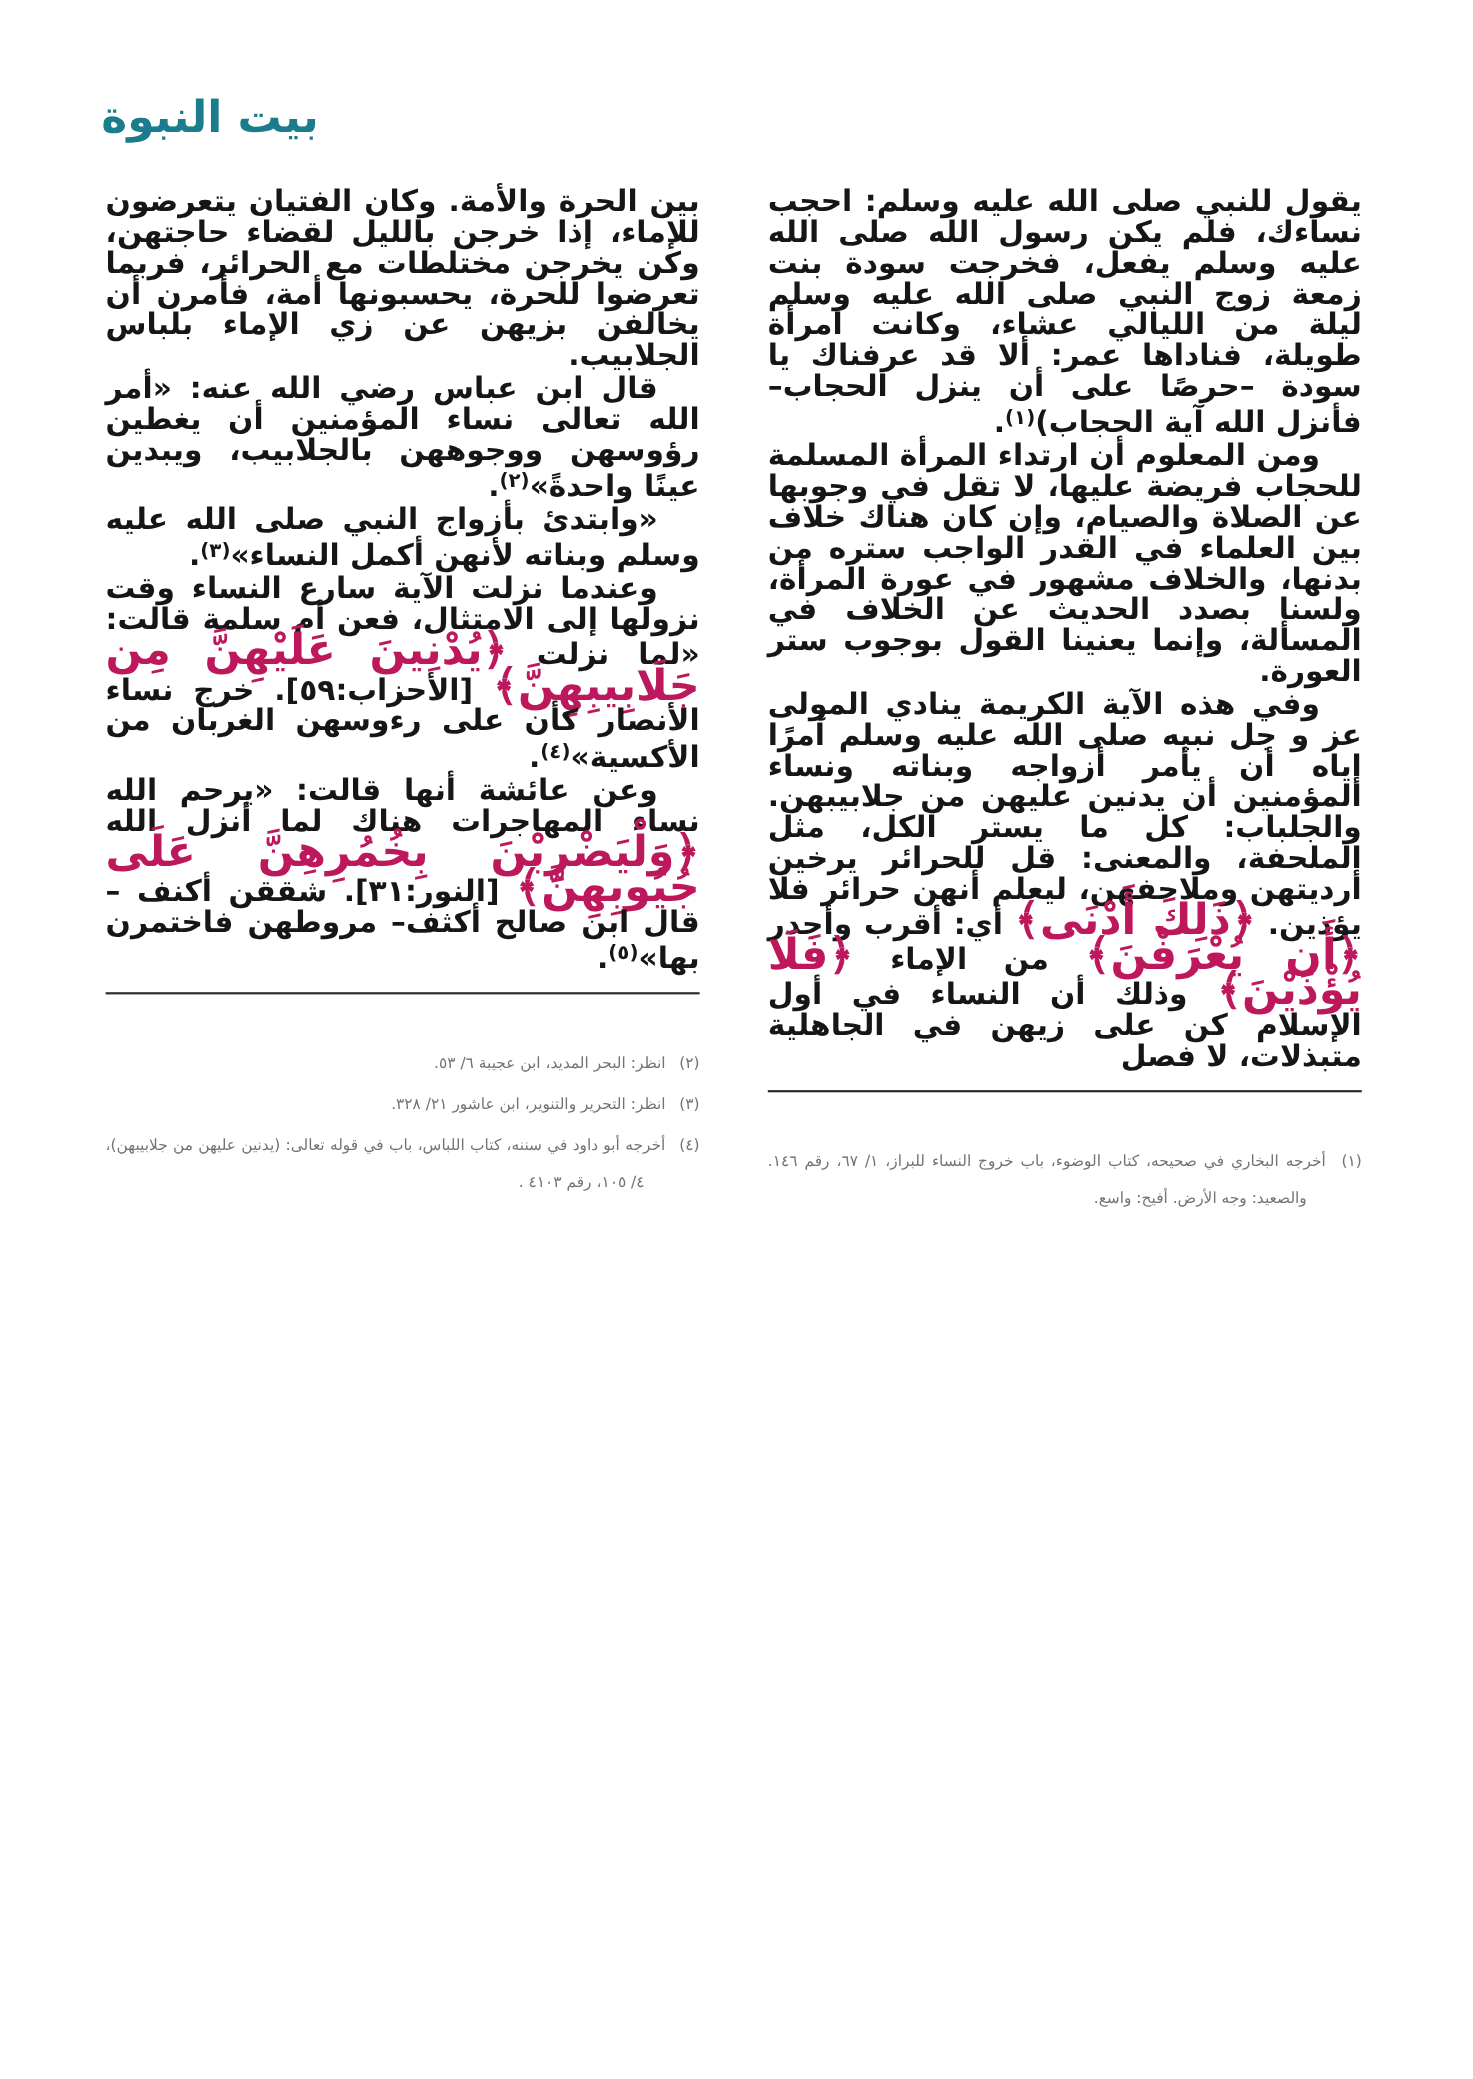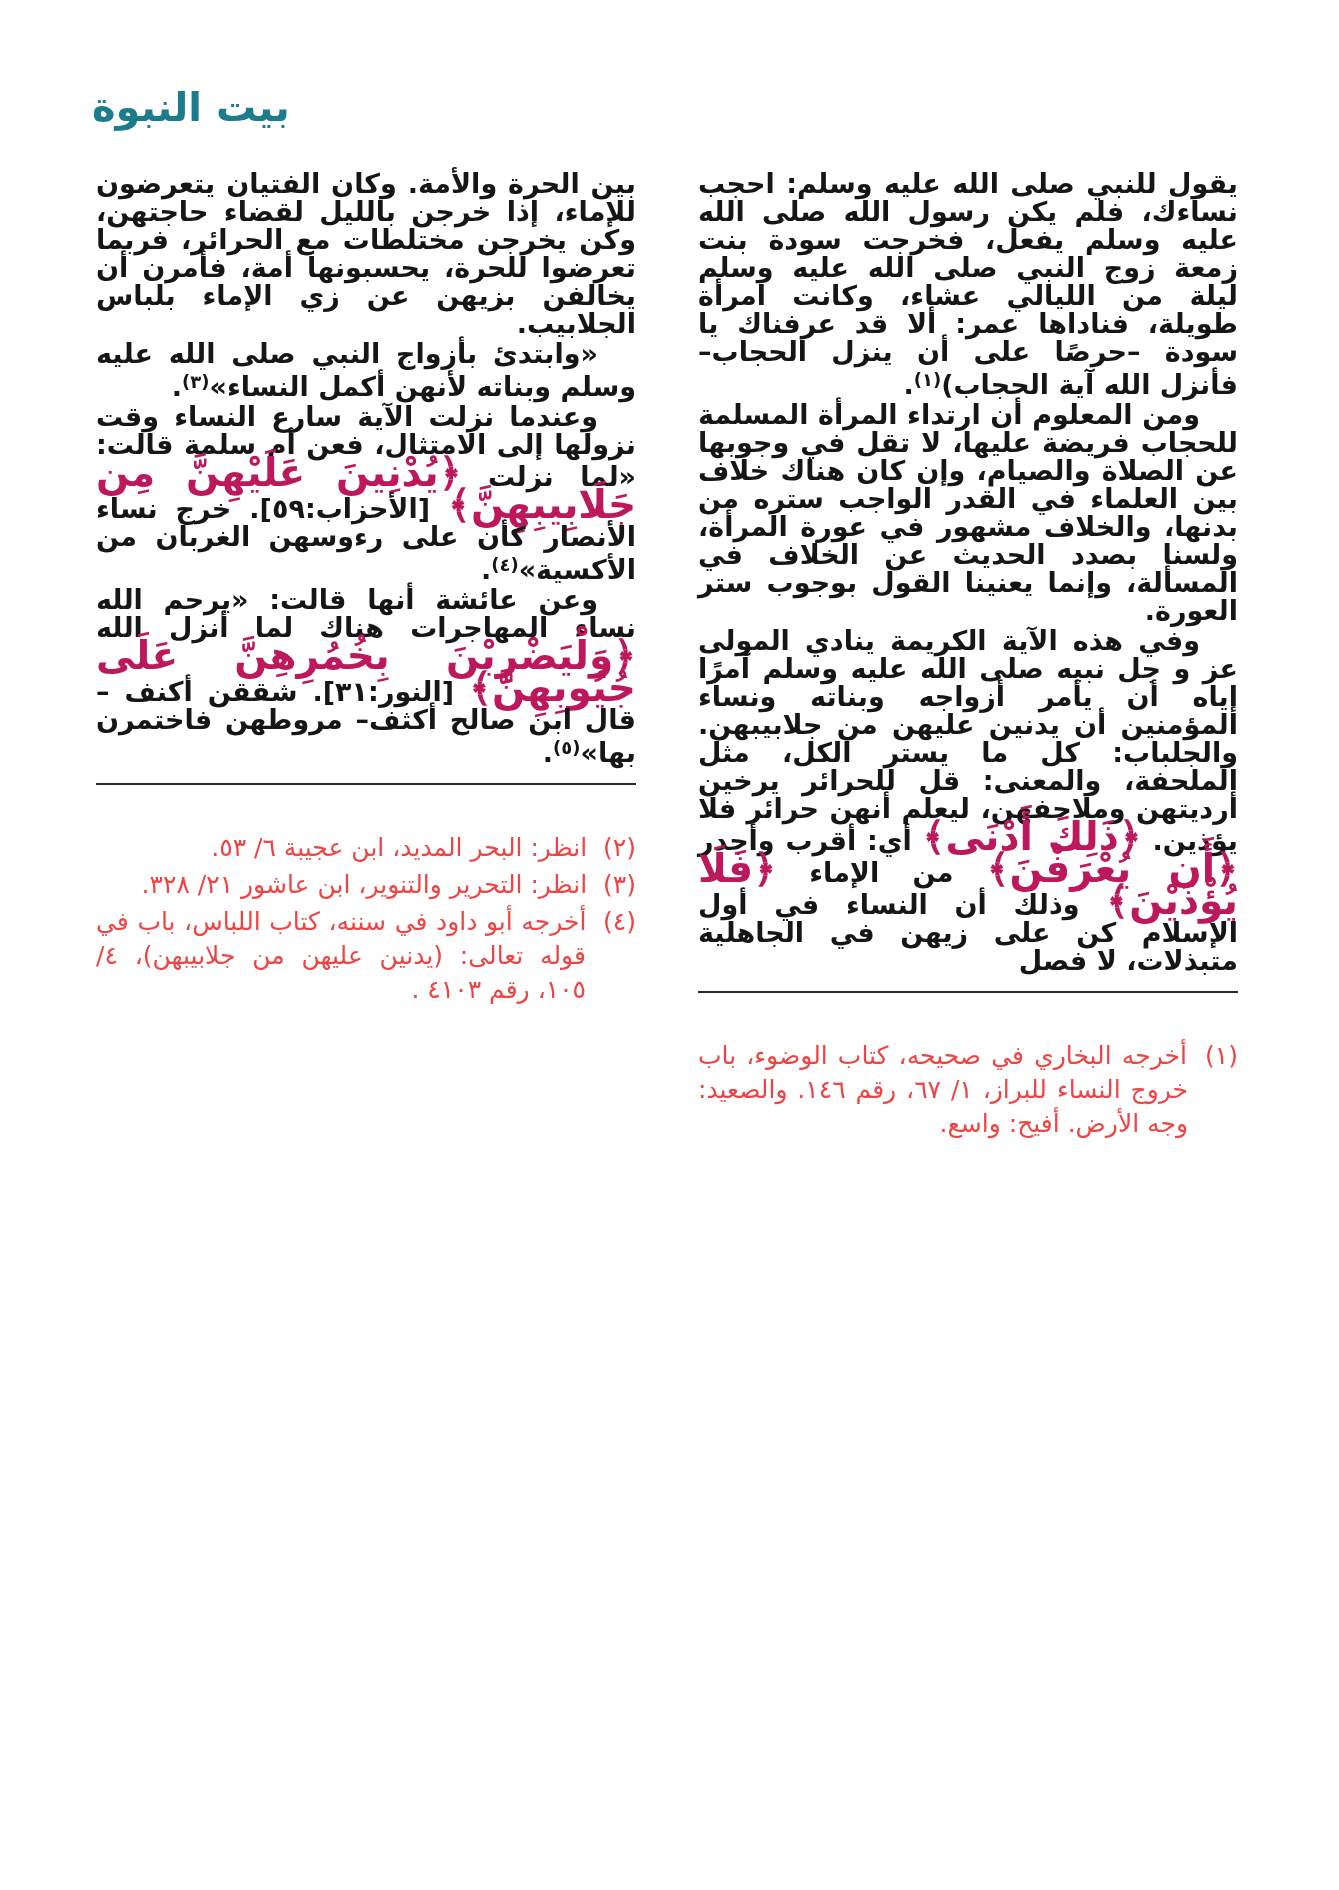--- a/index.html
+++ b/index.html
@@ -49,24 +49,24 @@
     font-weight: 700;
   }
   .fn-sep {
     border: 0;
     border-top: 2px solid #2b2b2b;
     margin: 16px 0 12px 0;
     width: 100%;
   }
   .footnotes {
     direction: rtl;
-    font-size: 25px;
+    font-size: 14px;
     font-weight: 400;
     line-height: 34px;
-    color: #ef4444;
+    color: #737373;
     text-align: justify;
     margin-top: 46px;
   }
   .footnote {
     padding-right: 50px;
     text-indent: -50px;
     margin-bottom: 3px;
   }
   .fn-marker { margin-left: 8px; }
   .page-pill {
@@ -111,20 +111,21 @@
         </div>
       <hr class="fn-sep">
       <div class="footnotes">
           <div class="footnote"><span class="fn-marker">(١)</span><span> أخرجه البخاري في صحيحه، كتاب الوضوء، باب خروج النساء للبراز، ١/ ٦٧، رقم ١٤٦. والصعيد: وجه الأرض. أفيح: واسع.</span></div>
         </div>
     </section>
 
     <section class="col">
       <div class="body-text">
           <p class=""><span class="plain">بين الحرة والأمة. وكان الفتيان يتعرضون للإماء، إذا خرجن بالليل لقضاء حاجتهن، وكن يخرجن مختلطات مع الحرائر، فربما تعرضوا للحرة، يحسبونها أمة، فأمرن أن يخالفن بزيهن عن زي الإماء بلباس الجلابيب.</span></p>
+          <p class="indent"><span class="plain">قال ابن عباس رضي الله عنه: «أمر الله تعالى نساء المؤمنين أن يغطين رؤوسهن ووجوههن بالجلابيب، ويبدين عينًا واحدةً»</span><span class="ref">(٢)</span><span class="plain">.</span></p>
           <p class="indent"><span class="plain">«وابتدئ بأزواج النبي صلى الله عليه وسلم وبناته لأنهن أكمل النساء»</span><span class="ref">(٣)</span><span class="plain">.</span></p>
           <p class="indent"><span class="plain">وعندما نزلت الآية سارع النساء وقت نزولها إلى الامتثال، فعن أم سلمة قالت: «لما نزلت </span><span class="q">﴿يُدْنِينَ عَلَيْهِنَّ مِن جَلَابِيبِهِنَّ﴾</span><span class="plain"> [الأحزاب:٥٩]. خرج نساء الأنصار كأن على رءوسهن الغربان من الأكسية»</span><span class="ref">(٤)</span><span class="plain">.</span></p>
           <p class="indent"><span class="plain">وعن عائشة أنها قالت: «يرحم الله نساء المهاجرات هناك لما أنزل الله </span><span class="q">﴿وَلْيَضْرِبْنَ بِخُمُرِهِنَّ عَلَى جُيُوبِهِنَّ﴾</span><span class="plain"> [النور:٣١]. شققن أكنف –قال ابن صالح أكثف– مروطهن فاختمرن بها»</span><span class="ref">(٥)</span><span class="plain">.</span></p>
         </div>
       <hr class="fn-sep">
       <div class="footnotes">
           <div class="footnote"><span class="fn-marker">(٢)</span><span> انظر: البحر المديد، ابن عجيبة ٦/ ٥٣.</span></div>
           <div class="footnote"><span class="fn-marker">(٣)</span><span> انظر: التحرير والتنوير، ابن عاشور ٢١/ ٣٢٨.</span></div>
           <div class="footnote"><span class="fn-marker">(٤)</span><span> أخرجه أبو داود في سننه، كتاب اللباس، باب في قوله تعالى: (يدنين عليهن من جلابيبهن)، ٤/ ١٠٥، رقم ٤١٠٣ .</span></div>
         </div>

